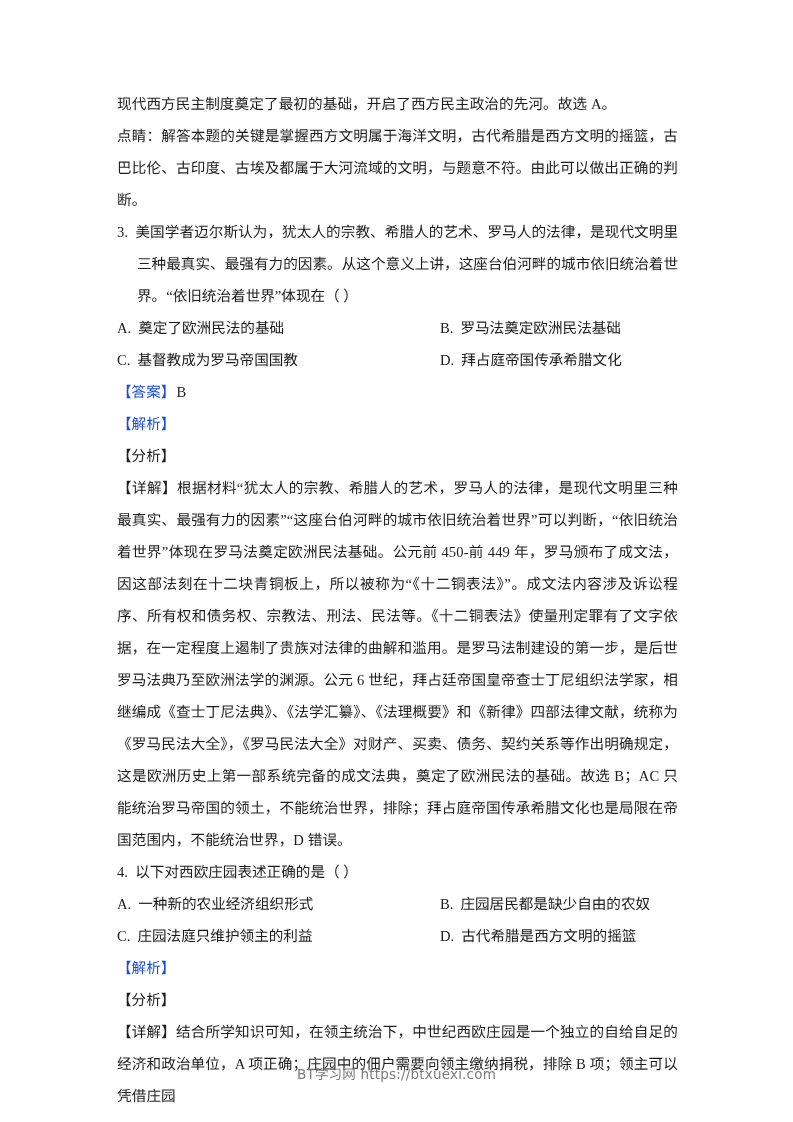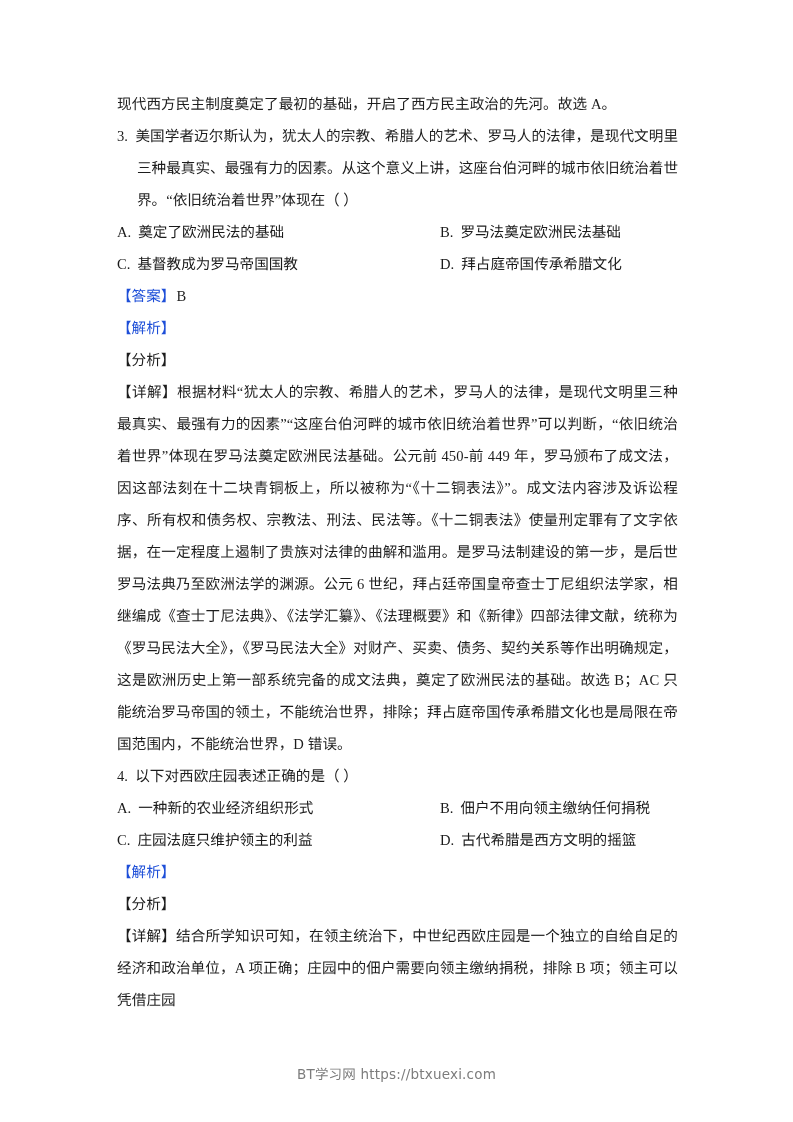--- a/index.html
+++ b/index.html
@@ -108,20 +108,21 @@
     letter-spacing: 0.2px;
   }
 </style>
 </head>
 <body>
 
 <div class="page">
   <div class="content">
 
     <p class="para">现代西方民主制度奠定了最初的基础，开启了西方民主政治的先河。故选 A。</p>
+    <p class="para">点睛：解答本题的关键是掌握西方文明属于海洋文明，古代希腊是西方文明的摇篮，古巴比伦、古印度、古埃及都属于大河流域的文明，与题意不符。由此可以做出正确的判断。</p>
 
     <p class="q-stem"><span>3.</span>&nbsp;&nbsp;<span>美国学者迈尔斯认为，犹太人的宗教、希腊人的艺术、罗马人的法律，是现代文明里三种最真实、最强有力的因素。从这个意义上讲，这座台伯河畔的城市依旧统治着世界。“依旧统治着世界”体现在（      ）</span></p>
 
     <div class="opt-row">
       <div class="opt opt-left">
         <span class="opt-letter">A.</span>
         <span class="opt-text">奠定了欧洲民法的基础</span>
       </div>
       <div class="opt opt-right">
         <span class="opt-letter">B.</span>
@@ -150,21 +151,21 @@
 
     <p class="q-stem"><span>4.</span>&nbsp;&nbsp;<span>以下对西欧庄园表述正确的是（      ）</span></p>
 
     <div class="opt-row">
       <div class="opt opt-left">
         <span class="opt-letter">A.</span>
         <span class="opt-text">一种新的农业经济组织形式</span>
       </div>
       <div class="opt opt-right">
         <span class="opt-letter">B.</span>
-        <span class="opt-text">佃户不用向领主缴纳任何捐税</span>
+        <span class="opt-text">庄园居民都是缺少自由的农奴</span>
       </div>
     </div>
 
     <div class="opt-row">
       <div class="opt opt-left">
         <span class="opt-letter">C.</span>
         <span class="opt-text">庄园法庭只维护领主的利益</span>
       </div>
       <div class="opt opt-right">
         <span class="opt-letter">D.</span>

